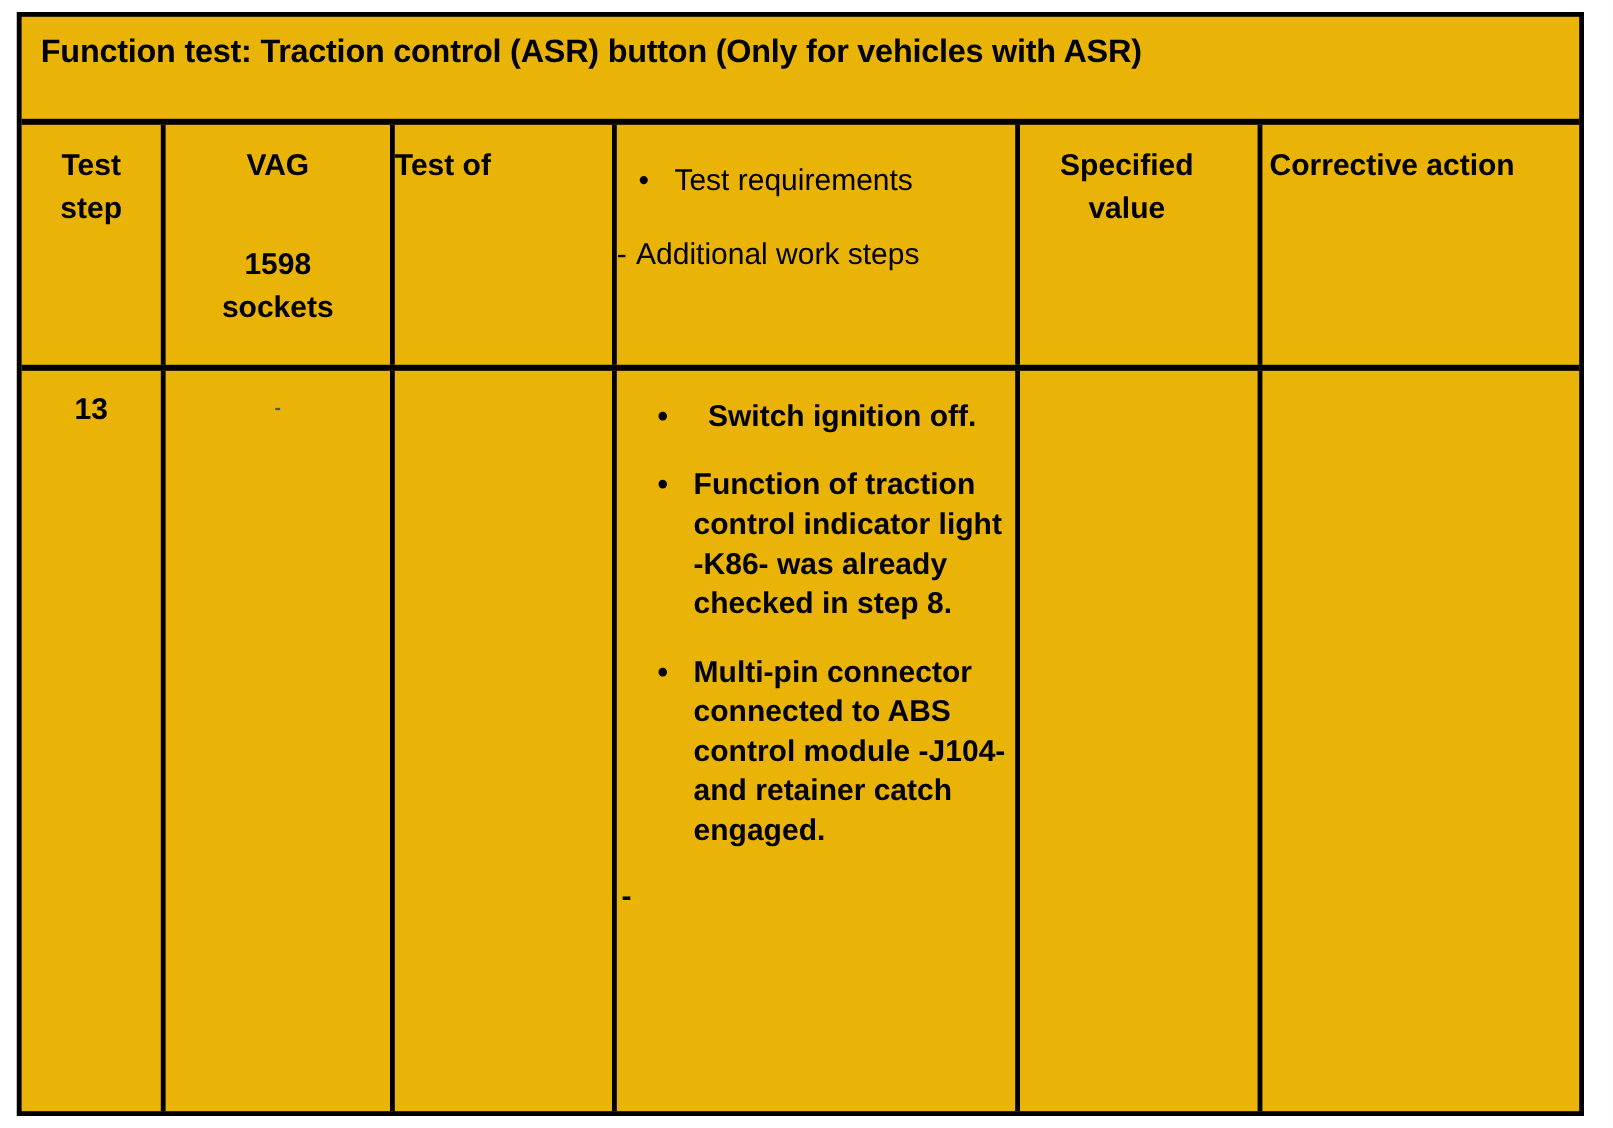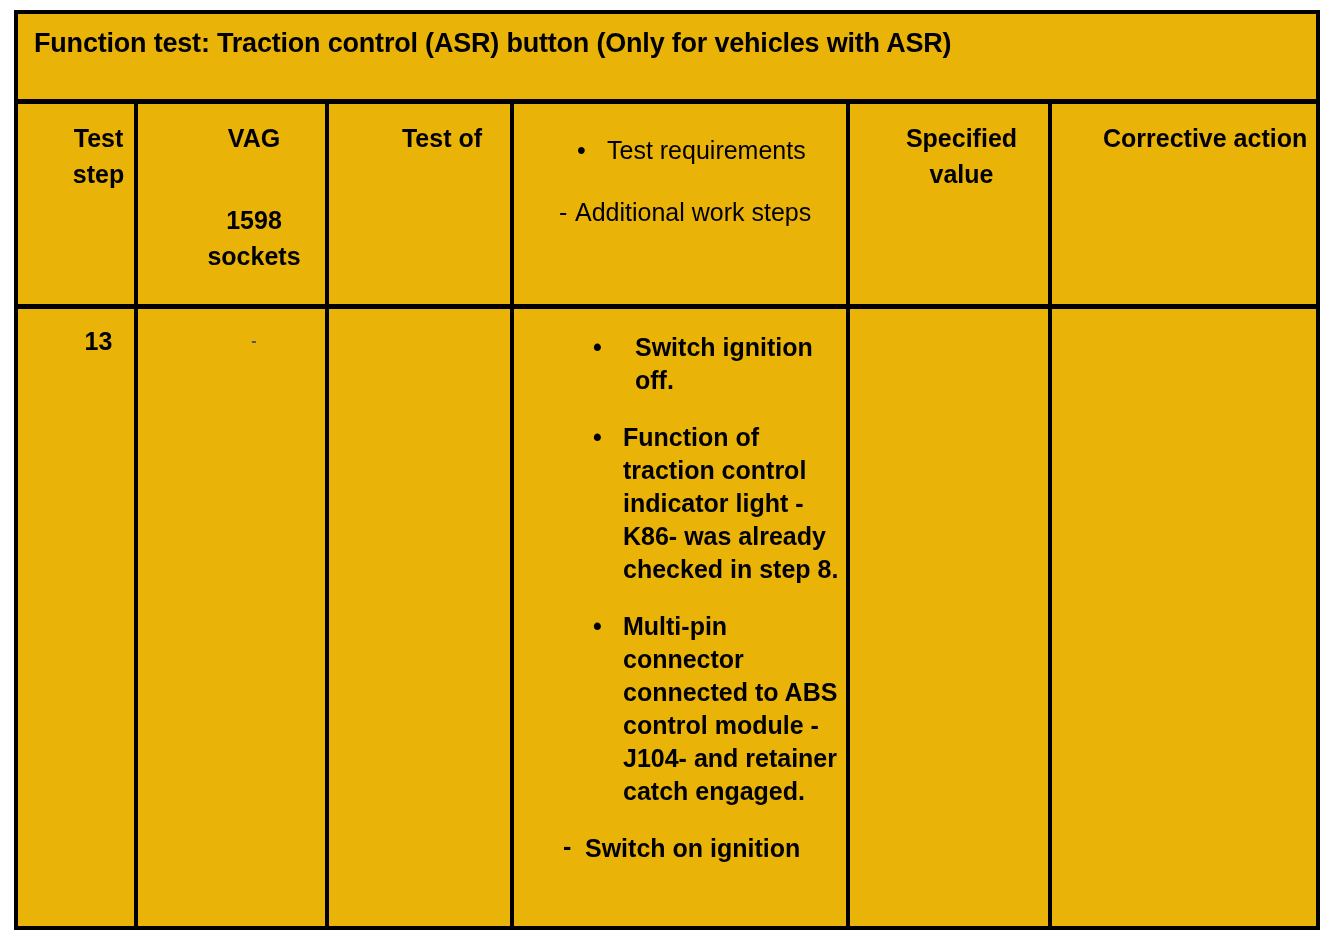--- a/index.html
+++ b/index.html
@@ -87,42 +87,41 @@
   .vrule.c1 { left: 116px; }
   .vrule.c2 { left: 307px; }
   .vrule.c3 { left: 492px; }
   .vrule.c4 { left: 828px; }
   .vrule.c5 { left: 1030px; }
 
   
   .cell {
     position: absolute;
     box-sizing: border-box;
-    padding-left: 45px;
   }
 
   
   .h-teststep {
     left: 0; top: 16px; width: 116px;
     text-align: center;
     font-size: 25px;
     font-weight: bold;
     line-height: 36px;
   }
   .h-vag {
     left: 120px; top: 16px; width: 187px;
     text-align: center;
     font-size: 25px;
     font-weight: bold;
     line-height: 36px;
   }
   .h-vag .vag-sub { margin-top: 46px; }
   .h-testof {
     left: 311px; top: 16px; width: 181px;
-    text-align: center;
+    text-align: left;
     font-size: 25px;
     font-weight: bold;
     line-height: 36px;
   }
   .h-req {
     left: 496px; top: 30px; width: 332px;
   }
   .h-req .req-line {
     position: relative;
     font-size: 25px;
@@ -281,21 +280,20 @@
         <div class="bullet-item">
           <span class="marker">•</span>
           <span>Function of traction control indicator light -K86- was already checked in step 8.</span>
         </div>
         <div class="bullet-item">
           <span class="marker">•</span>
           <span>Multi-pin connector connected to ABS control module -J104- and retainer catch engaged.</span>
         </div>
         <div class="dash-item">
           <span class="marker">-</span>
-          <span>Switch on ignition</span>
         </div>
       </div>
 
       <div class="cell b-spec"></div>
       <div class="cell b-corr"></div>
     </div>
 
   </div>
 </div>
 

